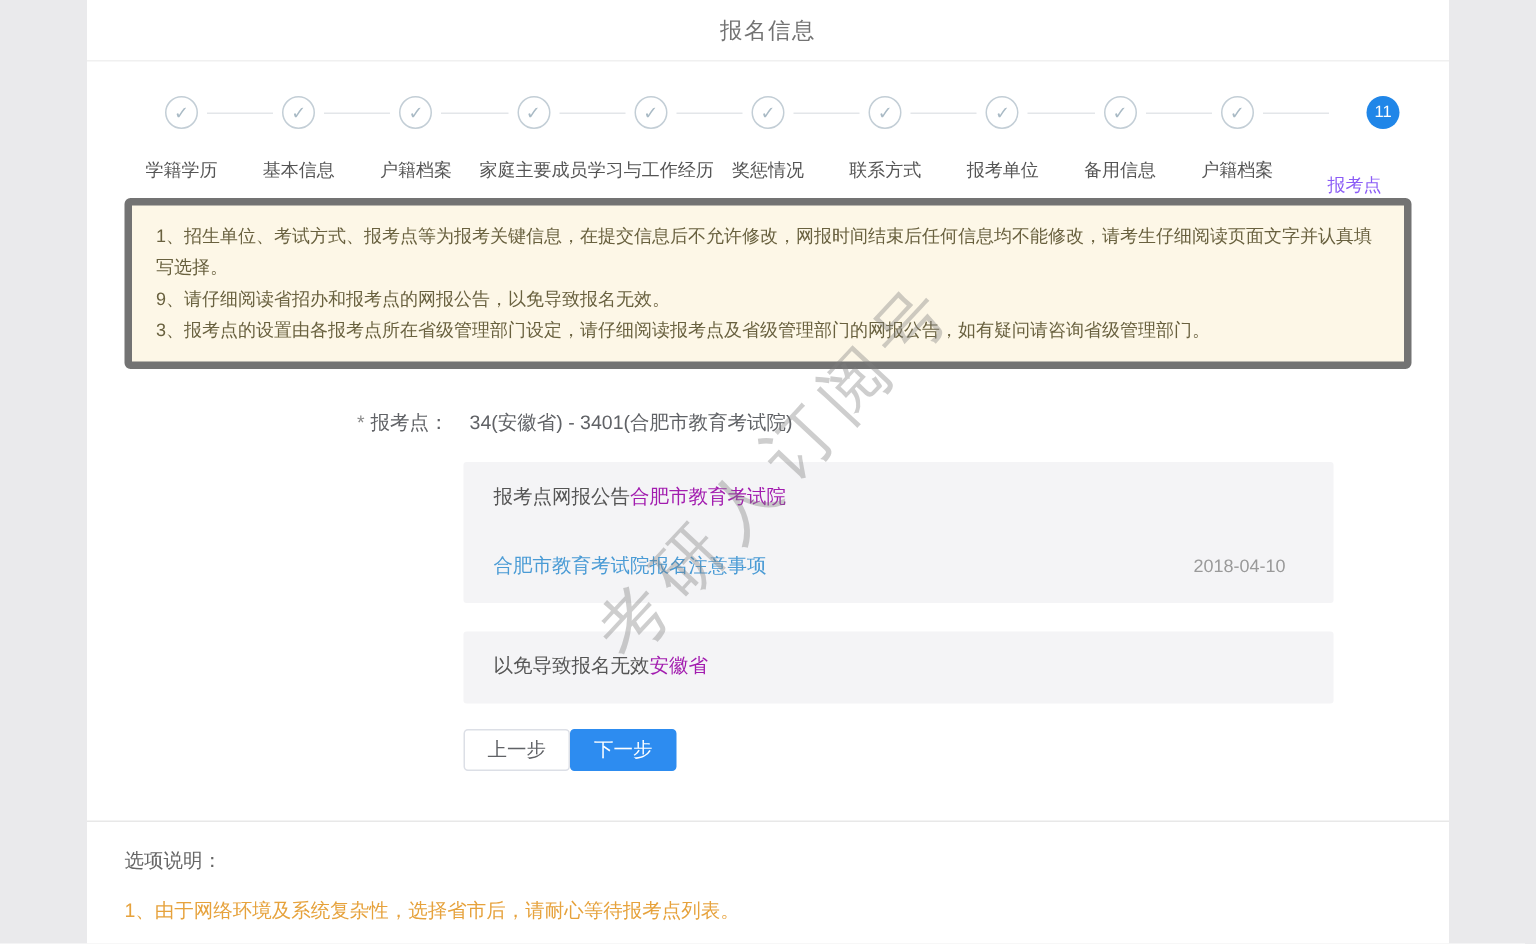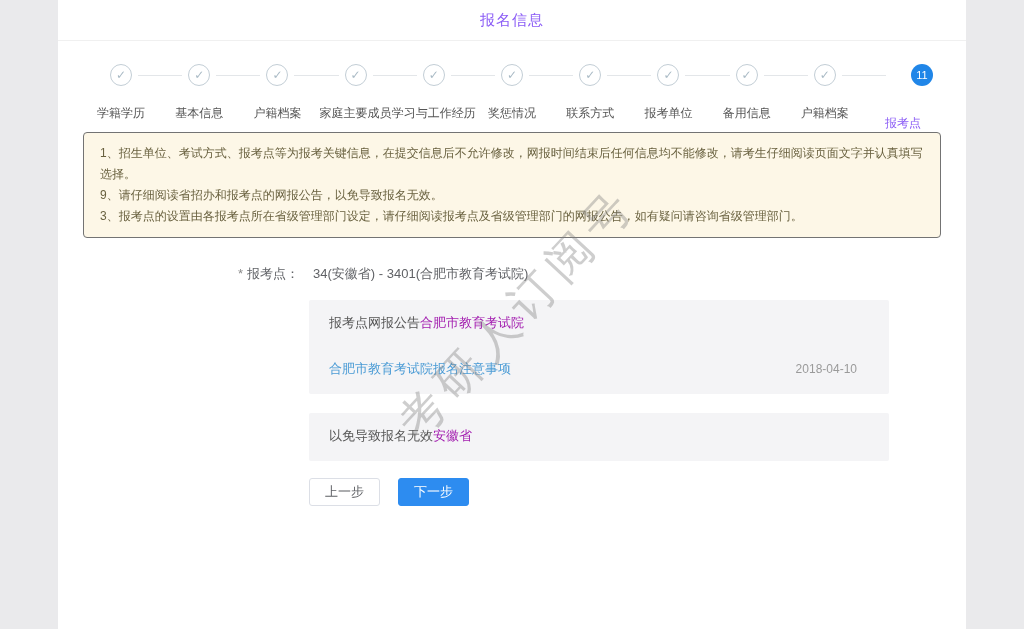--- a/index.html
+++ b/index.html
@@ -16,21 +16,21 @@
     margin:0 auto;
     background:#fff;
     overflow:hidden;
   }
   
   .page-header {
     height:41px;
     border-bottom:1px solid #f0f0f0;
     display:flex; align-items:center; justify-content:center;
   }
-  .page-title { font-size:15px; color:#8b5cf6; letter-spacing:1px; }
+  .page-title { font-size:15px; color:#737373; letter-spacing:1px; }
 
   
   .stepper {
     display:flex; align-items:center;
     margin:23px 52px 0 52px;
     height:22px;
   }
   .step { position:relative; width:22px; height:22px; flex:none; }
   .step-circle {
     width:22px; height:22px; border-radius:50%;
@@ -48,21 +48,21 @@
     white-space:nowrap; font-size:12px; color:#555;
   }
   .step-label.active-label { color:#8b5cf6;margin-top:10px; }
   .step-line { flex:1; height:1px; background:#e3e6e9; margin:0 6px; }
   .stepper-labels-spacer { height:30px; }
 
   
   .notice-box {
     margin:16px 25px 0 25px;
     background:#fdf7e7;
-    border:1px solid #737373;
+    border:5px solid #737373;
     border-radius:4px;
     padding:10px 16px;
   }
   .notice-line { font-size:12px; color:#69613f; line-height:21px; }
 
   
   .form-row {
     margin:27px 0 0 180px;
     font-size:13px; color:#606266;
   }
@@ -87,21 +87,21 @@
   .ann-date { margin-left:auto; margin-right:12px; font-size:12px; color:#9a9a9a; }
 
   
   .btn-row { margin:17px 0 0 251px; display:flex; }
   .btn {
     font-size:13px; height:28px; padding:12px 15px;
     border-radius:3px; cursor:pointer;
     display:flex; align-items:center; justify-content:center;
   }
   .btn-prev { background:#fff; border:1px solid #dcdfe6; color:#606266; }
-  .btn-next { background:#2d8cf0; border:1px solid #2d8cf0; color:#fff; margin-left:18px; }
+  .btn-next { background:#2d8cf0; border:1px solid #2d8cf0; color:#fff; margin-left:0; }
 
   
   .notes-section {
     margin-top:33px;
     border-top:1px solid #e8e8e8;
     padding:17px 25px 0 25px;
   }
   .notes-heading { font-size:13px; color:#666; }
   .note-item { font-size:13px; color:#666; margin-top:15px; line-height:17px; }
   .note-item.highlight { color:#e6a23c; }
@@ -208,16 +208,21 @@
     <div class="ann-heading-row">
       <span>以免导致报名无效</span><span class="ann-org">安徽省</span>
     </div>
   </div>
 
   <div class="btn-row">
     <button class="btn btn-prev">上一步</button>
     <button class="btn btn-next">下一步</button>
   </div>
 
+  <div class="notes-section">
+    <div class="notes-heading">选项说明：</div>
+    <div class="note-item highlight">1、由于网络环境及系统复杂性，选择省市后，请耐心等待报考点列表。</div>
+
+  </div>
 
   <div class="watermark">考研人订阅号</div>
 
 </div>
 
 </body></html>

